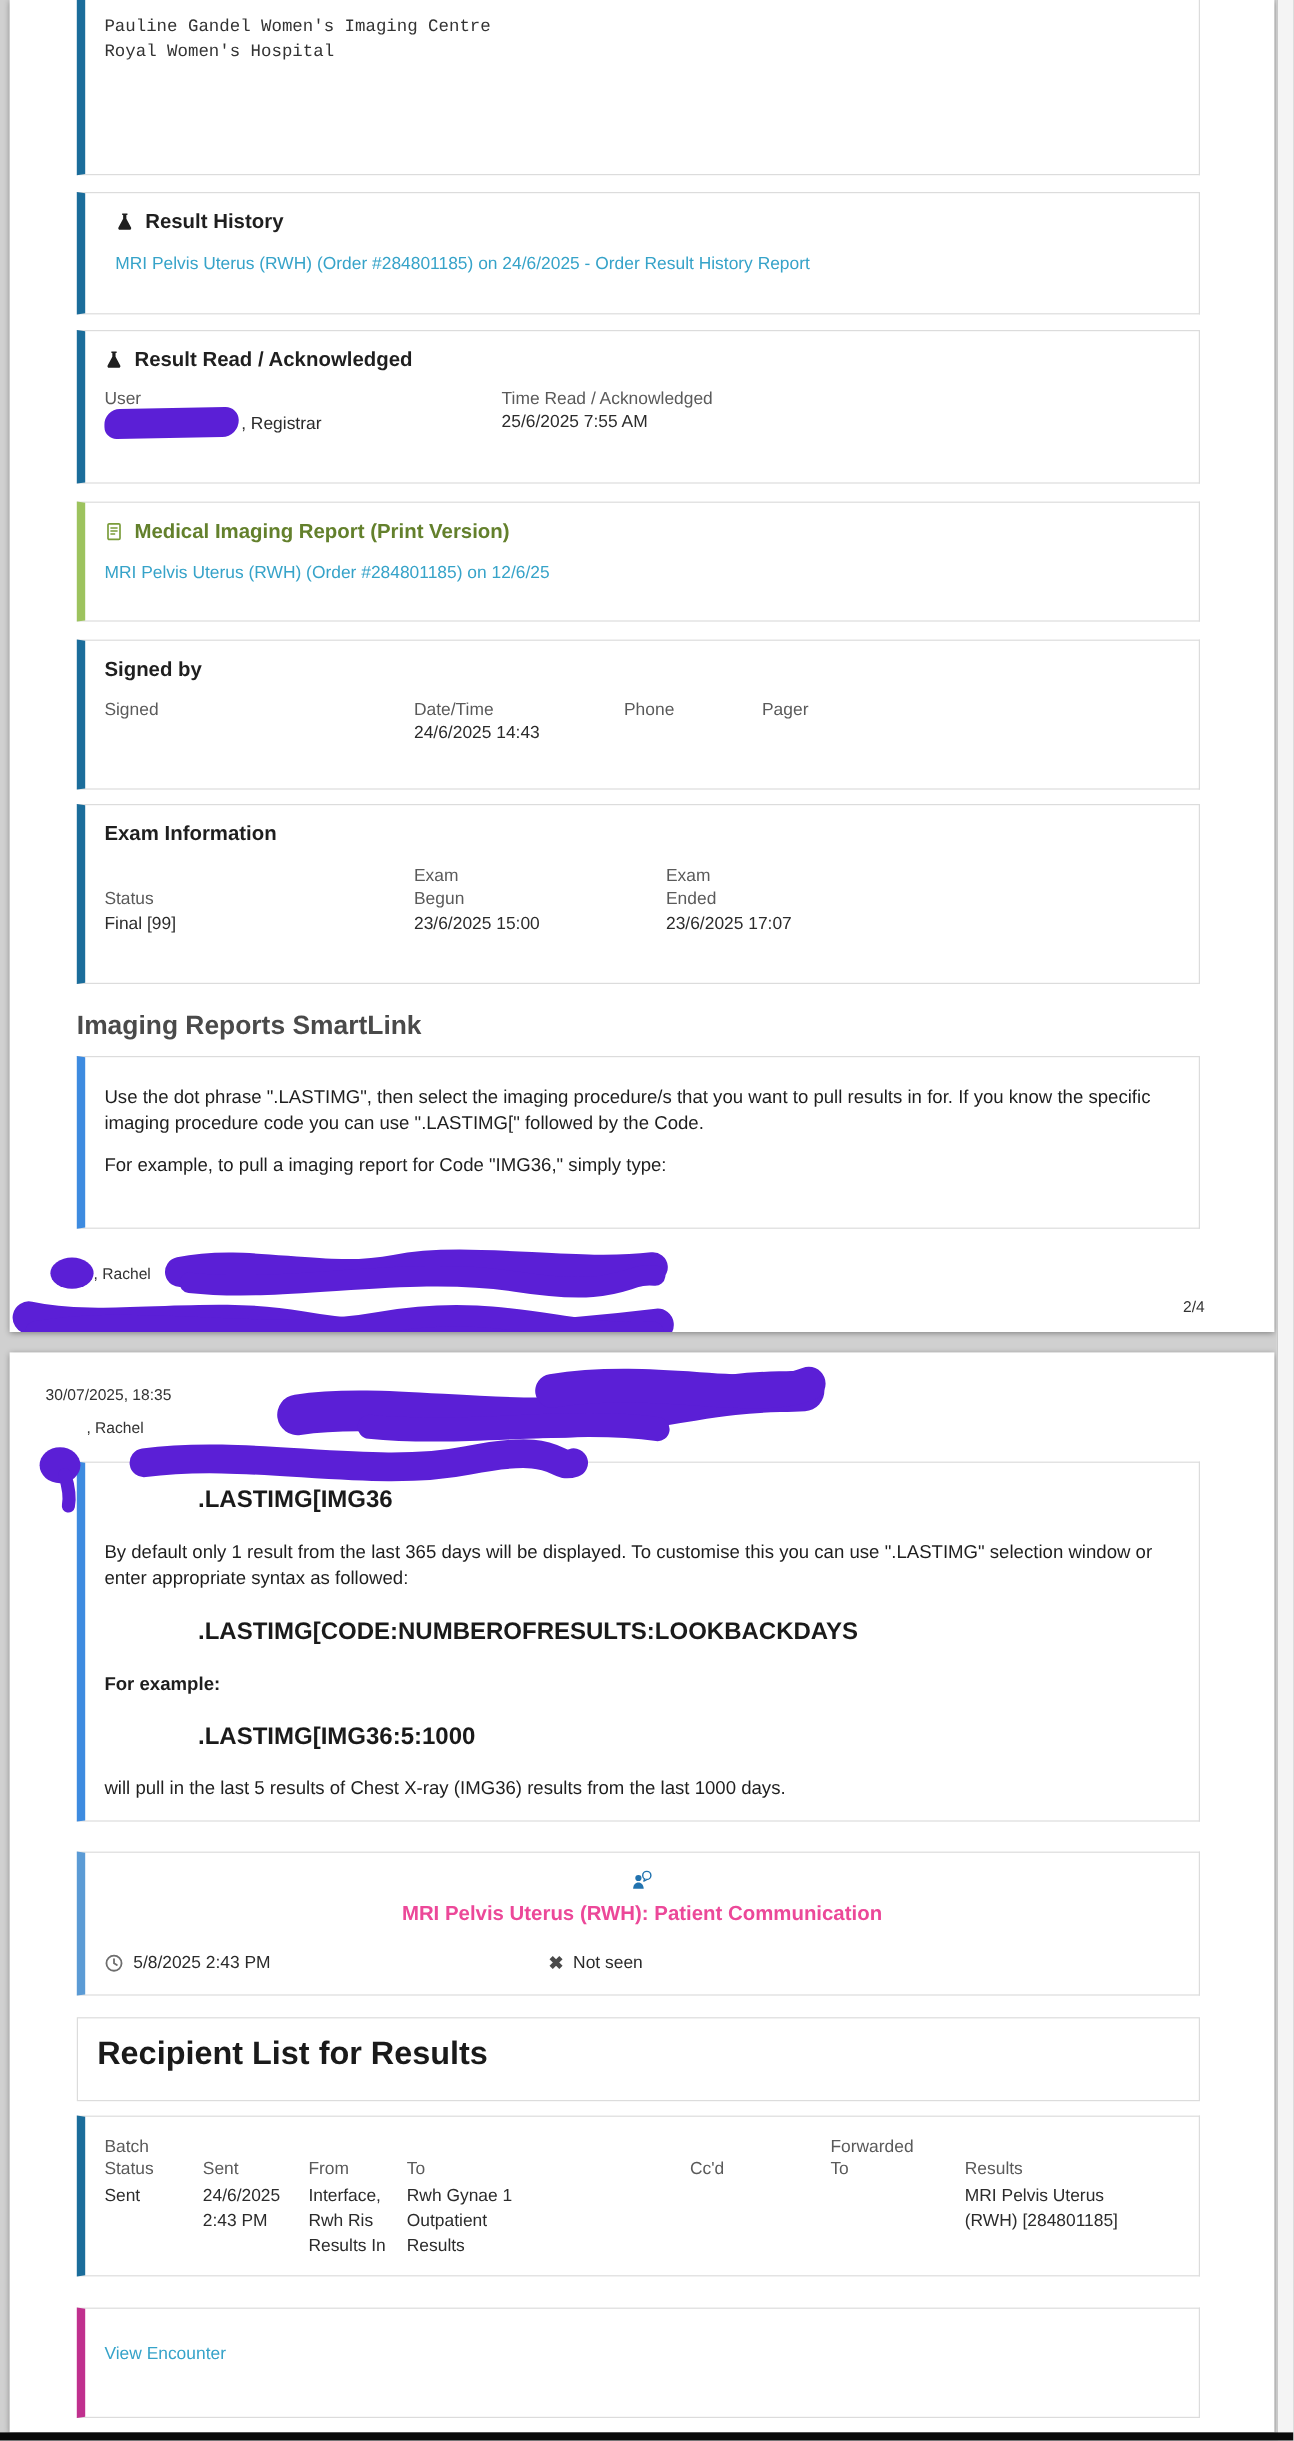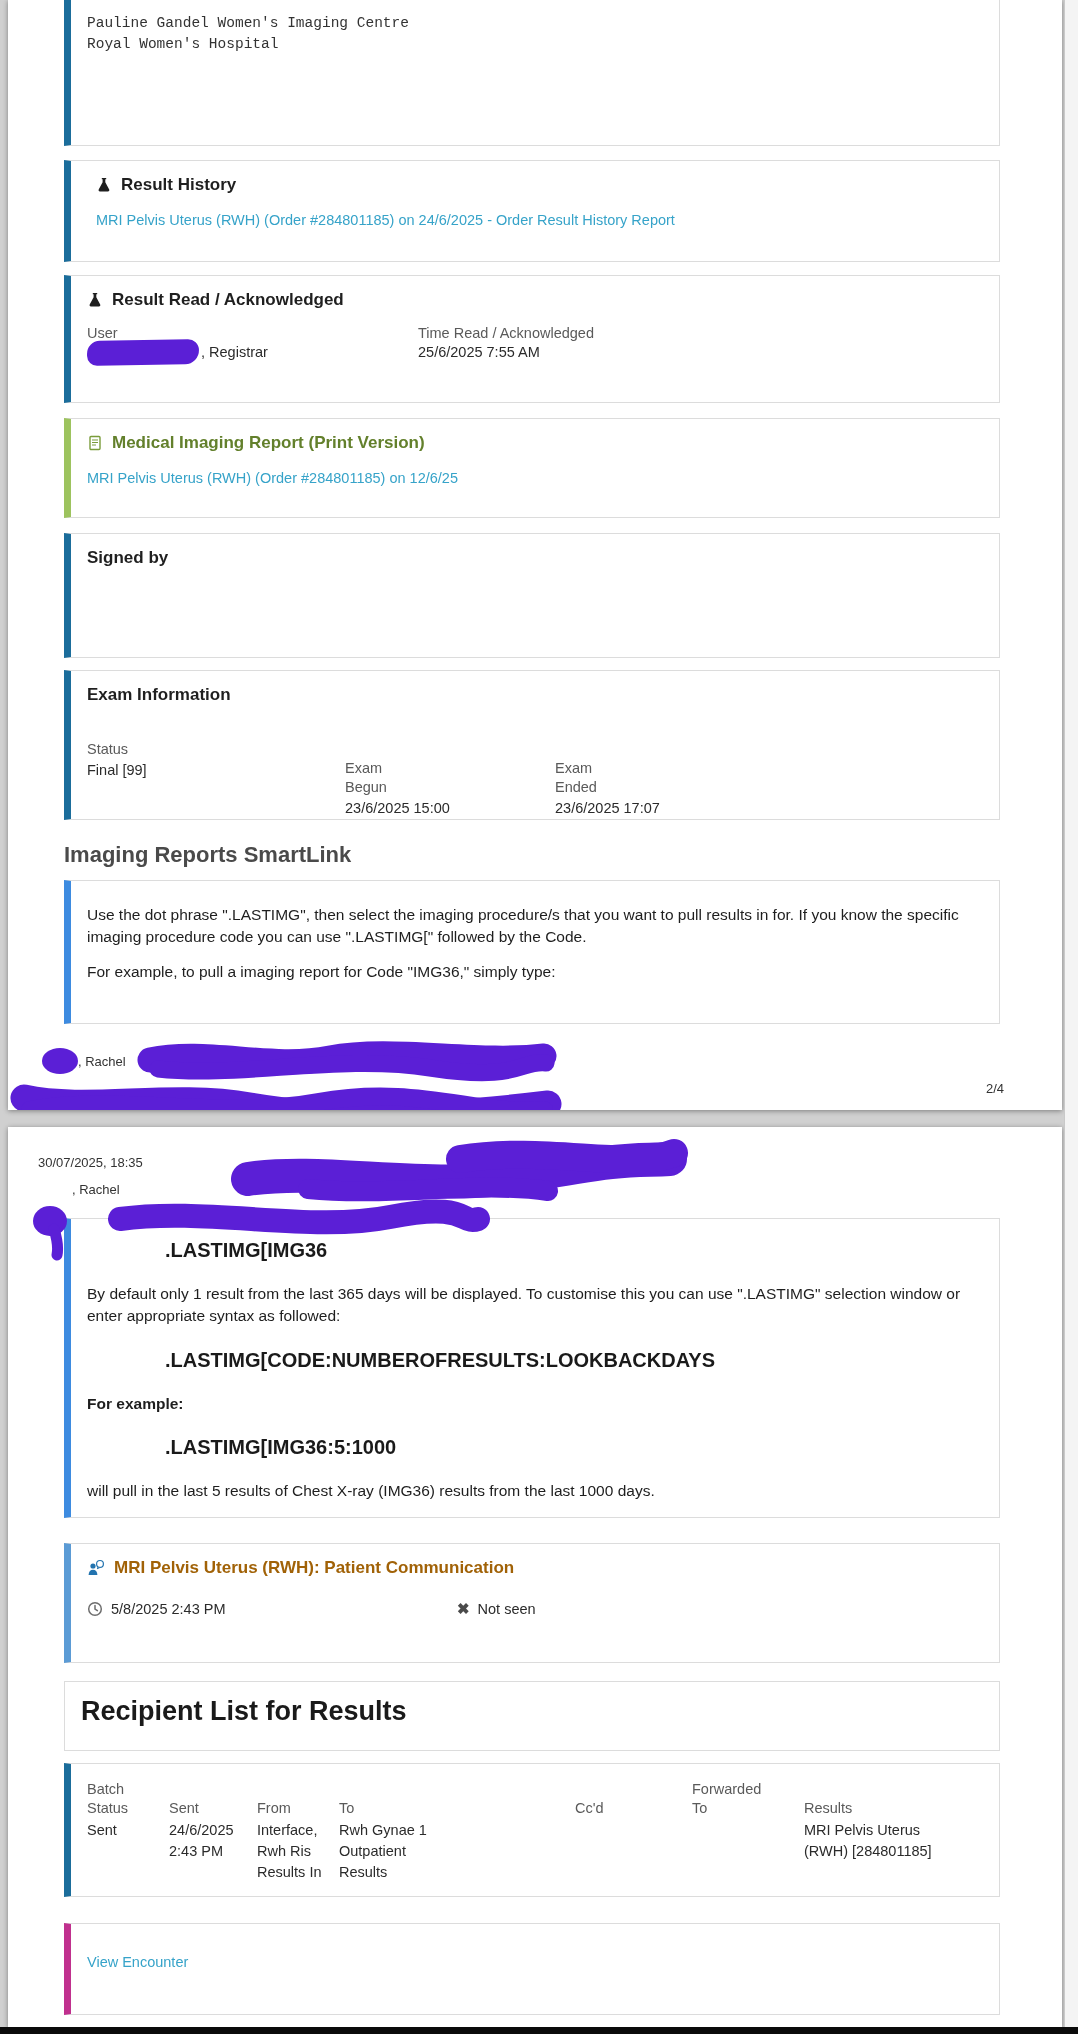--- a/index.html
+++ b/index.html
@@ -8,26 +8,26 @@
   .page1{height:1110px;}
   .page2{height:900px;margin-top:17px;}
   .box{box-sizing:border-box;background:#fff;border:1px solid #dcdcdc;border-left:7px solid #1b6d9b;
        padding:14px 16px;margin:0 62px 0 56px;position:relative;}
   .bar-green{border-left-color:#9dc35e;}
   .bar-bright{border-left-color:#3d8be0;}
   .bar-light{border-left-color:#5b9bd5;}
   .bar-magenta{border-left-color:#c0308e;}
   .box-h{font-size:17px;font-weight:700;color:#1f1f1f;display:flex;align-items:center;gap:9px;}
   .box-h.green{color:#63802c;}
-  .box-h.blue{color:#a16207;}
+  .box-h.blue{color:#ec4899;flex-direction:column;}
   .box-h.magenta{color:#a52c8c;}
   .link{color:#36a3c9;font-size:14.5px;cursor:pointer;text-decoration:none;display:inline-block;}
   .lbl{color:#5a5a5a;font-size:14.5px;}
   .val{color:#2b2b2b;font-size:14.5px;}
-  .pre{white-space:pre-line;margin-top:38px;}
+  .pre{white-space:pre-line;}
   .mono{font-family:"Liberation Mono","DejaVu Sans Mono",monospace;font-size:14.5px;color:#333;line-height:1.45;}
   .cols{display:flex;}
   .icon{flex:0 0 auto;display:inline-flex;}
   .smartlink-h{font-size:22px;font-weight:600;color:#4a4a4a;margin:22px 0 12px 56px;}
   .body-txt{font-size:15.5px;color:#1e1e1e;line-height:1.4;}
   .code-line{font-size:20px;font-weight:700;color:#1a1a1a;padding-left:78px;}
   .redact-inline{display:inline-block;width:112px;height:25px;background:#5b1fd6;border-radius:13px 11px 14px 10px;
                  vertical-align:middle;margin:-4px 2px -2px 0;transform:rotate(-1deg);}
   .scribble{position:absolute;pointer-events:none;z-index:3;}
   .footer-row{position:relative;margin-top:12px;height:80px;}
@@ -105,20 +105,35 @@
               <path d="M5 5h6M5 7.5h6M5 10h4" stroke="#7a9c3a" stroke-width="1.2" fill="none"></path>
             </svg>
         </span>
         <span>Medical Imaging Report (Print Version)</span>
       </div>
       <a class="link" style="margin-top:17px;">MRI Pelvis Uterus (RWH) (Order #284801185) on 12/6/25</a>
     </div>
 
     <div class="box" style="height:125px;margin-top:15px;">
       <div class="box-h">Signed by</div>
+      <div class="cols" style="margin-top:16px;">
+        <div style="flex:0 0 258px;">
+          <div class="lbl">Signed</div>
+        </div>
+        <div style="flex:0 0 175px;">
+          <div class="lbl">Date/Time</div>
+          <div class="val" style="margin-top:3px;">24/6/2025  14:43</div>
+        </div>
+        <div style="flex:0 0 115px;">
+          <div class="lbl">Phone</div>
+        </div>
+        <div style="flex:1;">
+          <div class="lbl">Pager</div>
+        </div>
+      </div>
     </div>
 
     <div class="box" style="height:150px;margin-top:12px;">
       <div class="box-h">Exam Information</div>
       <div class="cols" style="margin-top:14px;">
         <div style="flex:0 0 258px;">
           <div class="lbl lblcol">Status</div>
           <div class="val" style="margin-top:3px;">Final [99]</div>
         </div>
         <div style="flex:0 0 210px;">

